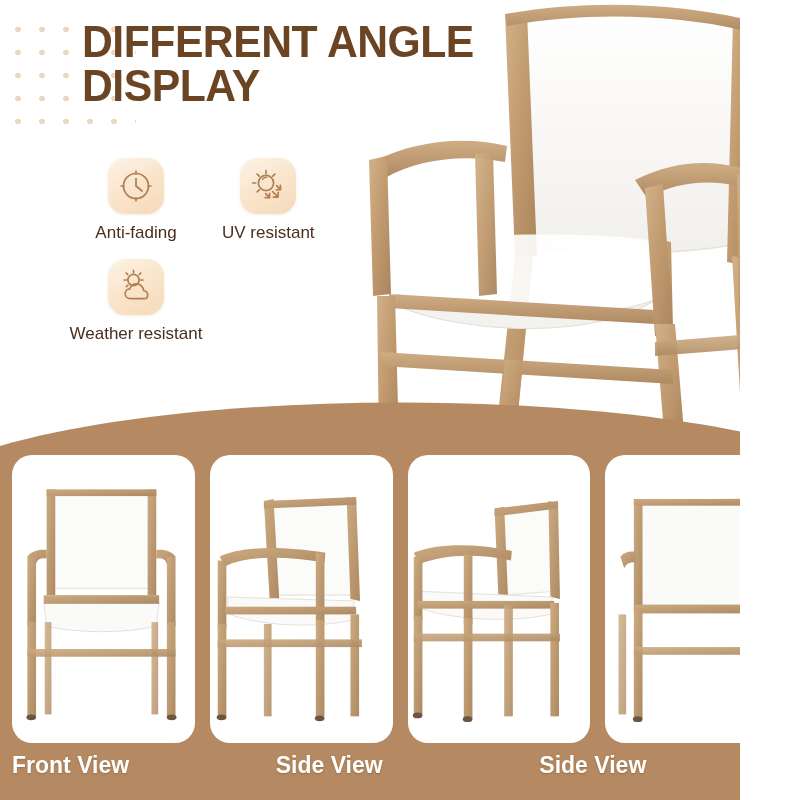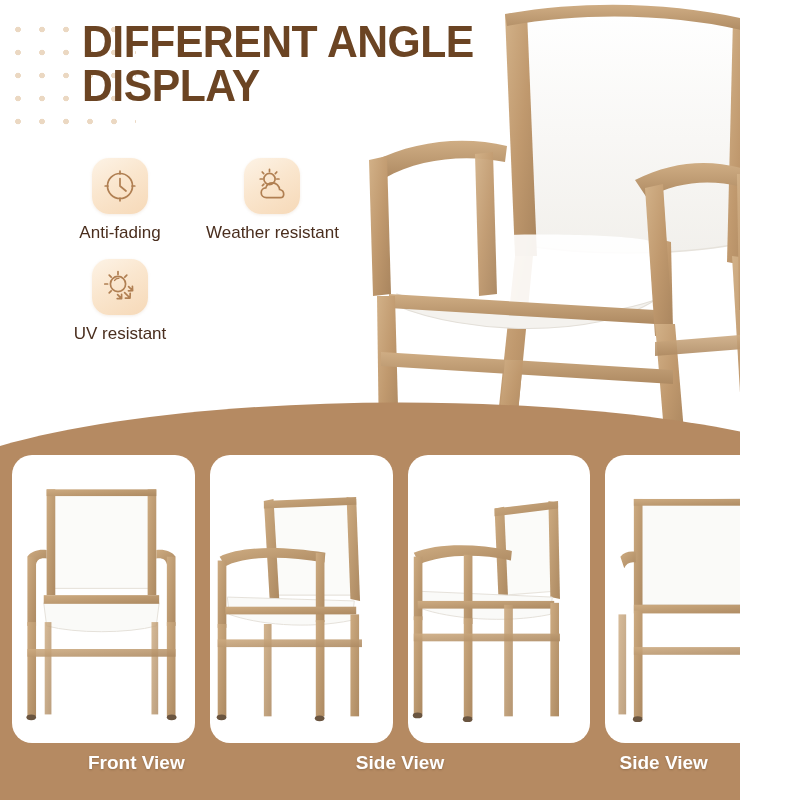--- a/index.html
+++ b/index.html
@@ -28,21 +28,21 @@
     line-height:44px;
     letter-spacing:-0.5px;
     font-family:"Liberation Sans", sans-serif;
     white-space:pre-line;
     transform:scaleX(0.97);
     transform-origin:left top;
   }
 
   
   .features{
-    position:absolute;left:50px;top:158px;z-index:4;
+    position:absolute;left:66px;top:158px;z-index:4;
     display:grid;grid-template-columns:140px auto;
     row-gap:22px;column-gap:18px;gap:16px;
   }
   .feat{display:flex;flex-direction:column;align-items:center;}
   .tile{
     width:56px;height:56px;border-radius:17px;
     background:linear-gradient(150deg,#FDF3E6 0%,#FAE6CE 45%,#F6D9B8 100%);
     box-shadow:0 1px 3px rgba(190,150,110,.18);
     display:flex;align-items:center;justify-content:center;
   }
@@ -72,21 +72,21 @@
     flex:1;background:#ffffff;border-radius:20px;position:relative;overflow:hidden;
   }
   .card svg{position:absolute;left:0;top:0;width:100%;height:100%;}
 
   
   .labels{
     position:absolute;left:0;top:752px;width:800px;z-index:6;
     display:flex;padding:0 12px;box-sizing:border-box;gap:15px;
   }
   .labels .lab{
-    flex:1;text-align:center;color:#ffffff;font-size:19px;font-weight:bold;
+    flex:1;color:#ffffff;font-size:23px;font-weight:bold;
     font-family:"Liberation Sans", sans-serif;
     text-shadow:0 1px 2px rgba(90,60,35,.35);
   }
 </style>
 </head>
 <body>
 
 <div class="stage">
 
   <div class="dot-grid"></div>
@@ -161,41 +161,41 @@
           <circle cx="20" cy="20" r="12.5"></circle>
           <path d="M20 20 L20 12.5 M20 20 L26 25"></path>
           <path d="M20 5.2 L20 8 M20 32 L20 34.8 M5.2 20 L8 20 M32 20 L34.8 20"></path>
         </svg>
       </div>
       <div class="feat-label">Anti-fading</div>
     </div>
 
     <div class="feat">
       <div class="tile">
-        <svg width="40" height="40" viewBox="0 0 40 40" fill="none" stroke="#B07F52" stroke-width="1.7" stroke-linecap="round">
-          <circle cx="17.5" cy="13" r="5.6"></circle>
-          <path d="M17.5 3.4 V5.6 M24.8 6 L23.3 7.6 M27 13 H24.8 M10.2 6 L11.7 7.6 M8.2 13 H10.4 M10.4 19.6 L11.9 18.2"></path>
-          <path d="M14.4 31.6 C11.4 31.6 9.2 29.4 9.2 26.7 C9.2 24.1 11.2 22 13.8 21.9 C14.6 18.9 17.3 16.8 20.5 16.8 C24.3 16.8 27.4 19.8 27.6 23.5 C30 23.9 31.7 25.9 31.7 28.2 C31.7 30.1 30.2 31.6 28.2 31.6 Z"></path>
-        </svg>
-      </div>
-      <div class="feat-label">Weather resistant</div>
-    </div>
-
-    <div class="feat">
-      <div class="tile">
         <svg width="40" height="40" viewBox="0 0 40 40" fill="none" stroke="#B07F52" stroke-width="1.7" stroke-linecap="round" stroke-linejoin="round">
           <circle cx="18" cy="17" r="7.6"></circle>
           <path d="M14.6 13.4 C15.6 11.9 17.2 11.2 18.8 11.4" stroke-width="1.4"></path>
           <path d="M18 4.6 V7.4 M9.2 8.2 L11.2 10.2 M4.8 17 H7.6 M9.2 25.8 L11.2 23.8 M26.8 8.2 L24.8 10.2"></path>
           <path d="M28.6 19.6 L32.6 23.6 M32.6 23.6 L28.4 23.8 M32.6 23.6 L32.4 19.4"></path>
           <path d="M24.6 25.6 L30 31 M30 31 L25.4 31.2 M30 31 L30.2 26.4"></path>
           <path d="M17.6 27.6 L21.6 31.6 M21.6 31.6 L17.2 31.6 M21.6 31.6 L21.6 27.4"></path>
         </svg>
       </div>
       <div class="feat-label">UV resistant</div>
+    </div>
+
+    <div class="feat">
+      <div class="tile">
+        <svg width="40" height="40" viewBox="0 0 40 40" fill="none" stroke="#B07F52" stroke-width="1.7" stroke-linecap="round">
+          <circle cx="17.5" cy="13" r="5.6"></circle>
+          <path d="M17.5 3.4 V5.6 M24.8 6 L23.3 7.6 M27 13 H24.8 M10.2 6 L11.7 7.6 M8.2 13 H10.4 M10.4 19.6 L11.9 18.2"></path>
+          <path d="M14.4 31.6 C11.4 31.6 9.2 29.4 9.2 26.7 C9.2 24.1 11.2 22 13.8 21.9 C14.6 18.9 17.3 16.8 20.5 16.8 C24.3 16.8 27.4 19.8 27.6 23.5 C30 23.9 31.7 25.9 31.7 28.2 C31.7 30.1 30.2 31.6 28.2 31.6 Z"></path>
+        </svg>
+      </div>
+      <div class="feat-label">Weather resistant</div>
     </div>
 
 
   </div>
 
   <div class="cards">
 
     <div class="card">
       <svg viewBox="0 0 190 288" xmlns="http://www.w3.org/2000/svg">
         <defs>

